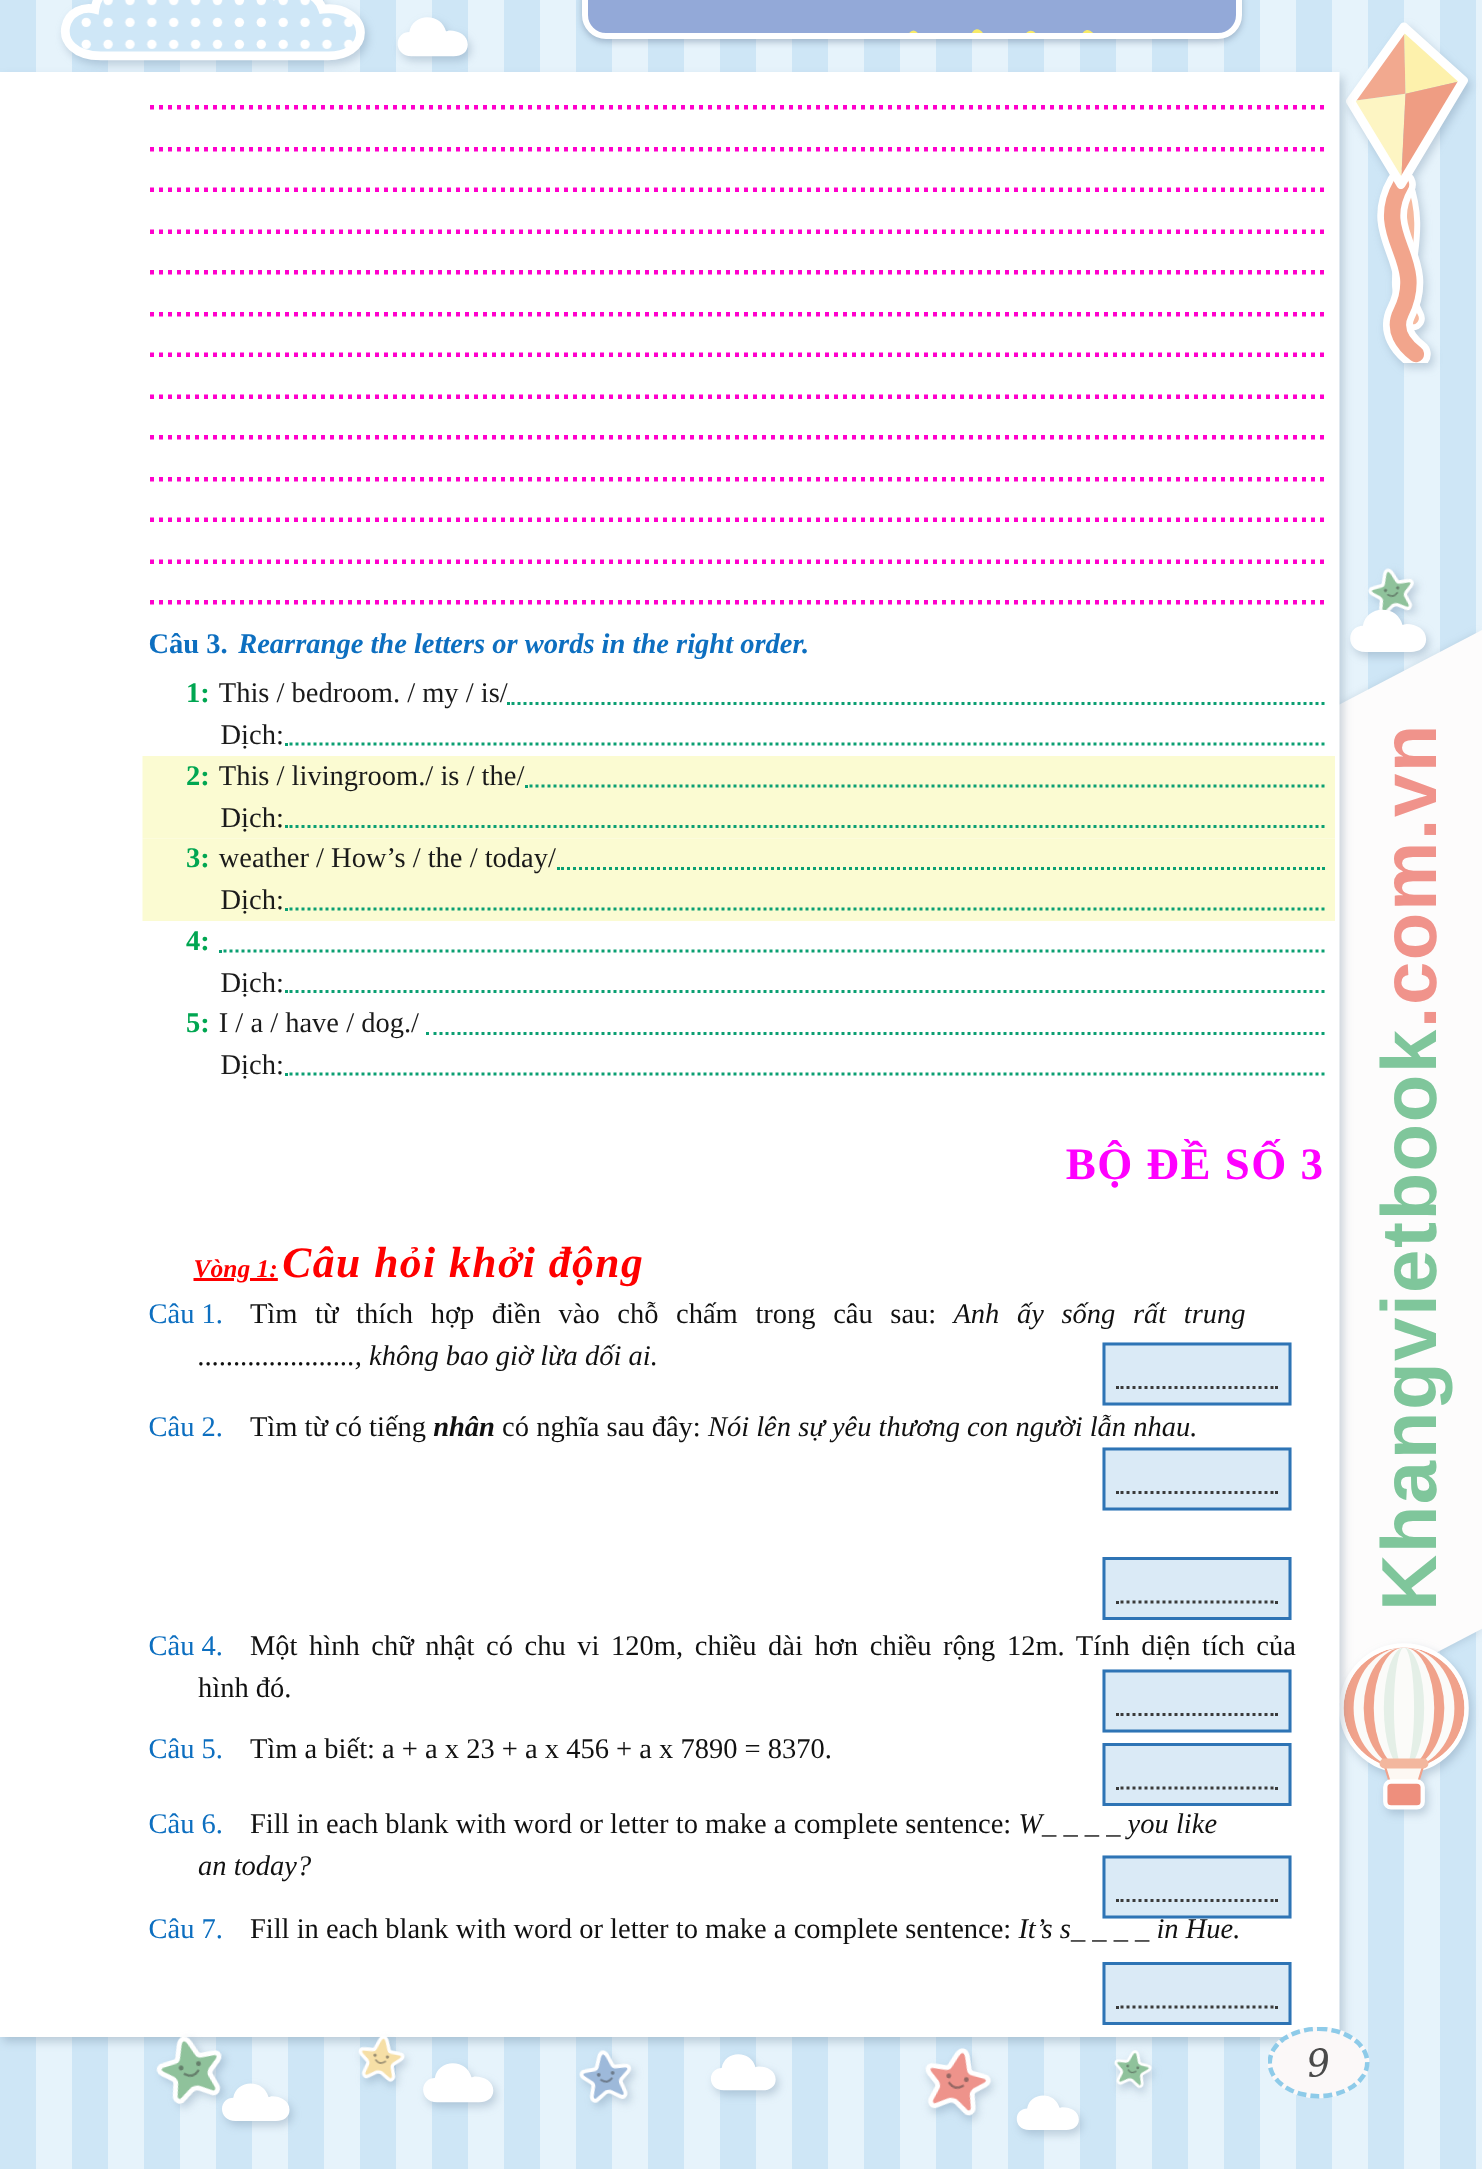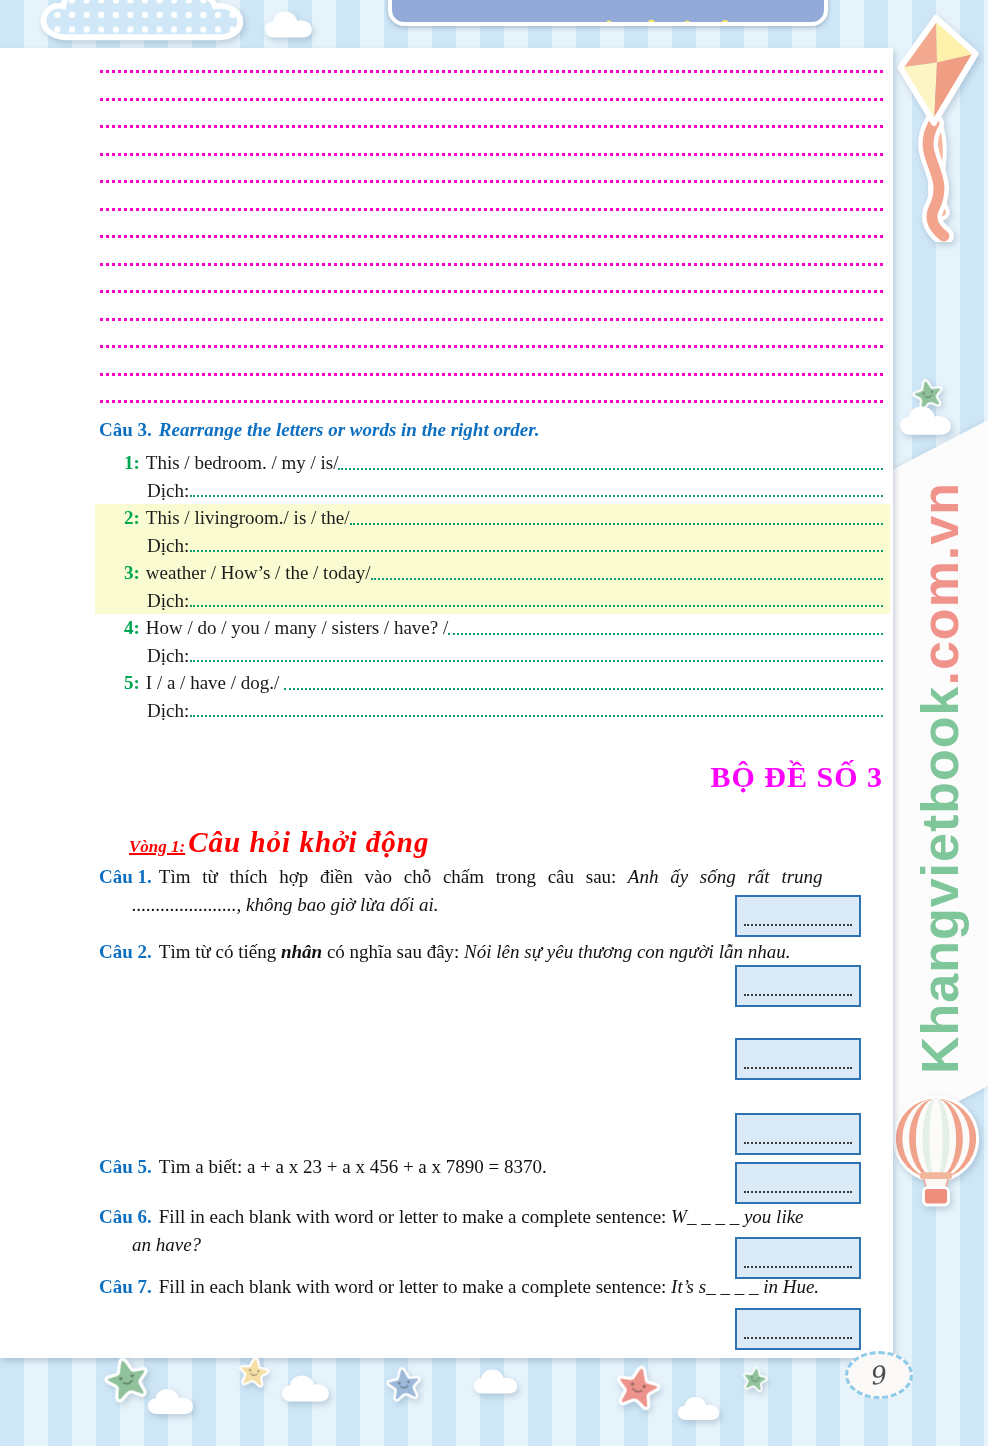--- a/index.html
+++ b/index.html
@@ -49,21 +49,21 @@
   .dich{flex:none;margin-left:23px;padding-right:1px}
   
   .set-title{position:absolute;left:100px;top:712px;width:783px;text-align:right;
     font-size:30px;font-weight:bold;color:var(--title-magenta,#ff00ff);letter-spacing:1px}
   .round{position:absolute;left:129px;top:778px;color:var(--accent-red,#fe0000)}
   .round .rlabel{font-size:17px;font-weight:bold;font-style:italic;text-decoration:underline;text-decoration-thickness:2px}
   .round .rtitle{font-size:29px;font-style:italic;font-weight:bold;margin-left:3px;letter-spacing:1px}
   
   .q{position:absolute;left:99px;width:791px;font-size:19px;line-height:28px;color:#111;
      padding-left:33px;text-indent:-33px}
-  .qlabel{color:var(--label-blue,#0d6fc0);font-weight:bold;margin-right:7px}
+  .qlabel{color:var(--label-blue,#0d6fc0);font-weight:normal;margin-right:18px}
   .it{font-style:italic}
   .bit{font-style:italic;font-weight:bold}
   .ws7{word-spacing:7px}
   .ws3{word-spacing:3px}
   .q1{top:815px}.q2{top:890px}.q3{top:961px}.q4{top:1036px}.q5{top:1105px}.q6{top:1155px}.q7{top:1225px}
   
   .abox{position:absolute;left:735px;width:126px;height:42px;background:var(--box-fill,#daeaf6);
     border:2px solid var(--box-border,#2e74b5)}
   .abox::after{content:'';position:absolute;left:7px;right:7px;bottom:9px;border-bottom:2px dotted #3a3a3a}
   .b1{top:847px}.b2{top:917px}.b3{top:990px}.b4{top:1065px}.b5{top:1114px}.b6{top:1189px}.b7{top:1260px}
@@ -219,21 +219,20 @@
     </div>
     <div class="rrow">
       <span class="dich">Dịch:</span>
       <span class="leader"></span>
     </div>
   </div>
 
   <div class="ritem">
     <div class="rrow">
       <span class="rnum">4:</span>
-      <span class="rtext">How / do / you / many / sisters / have? /</span>
       <span class="leader"></span>
     </div>
     <div class="rrow">
       <span class="dich">Dịch:</span>
       <span class="leader"></span>
     </div>
   </div>
 
   <div class="ritem">
     <div class="rrow">
@@ -257,28 +256,32 @@
   <div class="q q1">
     <span class="qlabel">Câu 1.</span><span class="ws7">Tìm từ thích hợp điền vào chỗ chấm trong câu sau:</span><span class="it ws7"> Anh ấy sống rất trung</span><br>
     <span class="it">......................, không bao giờ lừa dối ai.</span>
   </div>
 
   <div class="q q2">
     <span class="qlabel">Câu 2.</span><span>Tìm từ có tiếng </span><span class="bit">nhân</span><span> có nghĩa sau đây: </span><span class="it">Nói lên sự yêu thương con người lẫn nhau.</span>
   </div>
 
 
+  <div class="q q4">
+    <span class="qlabel">Câu 4.</span><span class="ws3">Một hình chữ nhật có chu vi 120m, chiều dài hơn chiều rộng 12m. Tính diện tích của</span><br>
+    <span>hình đó.</span>
+  </div>
 
   <div class="q q5">
     <span class="qlabel">Câu 5.</span><span>Tìm a biết: a + a x 23 + a x 456 + a x 7890 = 8370.</span>
   </div>
 
   <div class="q q6">
     <span class="qlabel">Câu 6.</span><span>Fill in each blank with word or letter to make a complete sentence:  </span><span class="it">W_ _ _ _ you like</span><br>
-    <span class="it">an have?</span>
+    <span class="it">an today?</span>
   </div>
 
   <div class="q q7">
     <span class="qlabel">Câu 7.</span><span>Fill in each blank with word or letter to make a complete sentence: </span><span class="it">It’s s_ _ _ _ in Hue.</span>
   </div>
 
   <div class="abox b1"></div>
   <div class="abox b2"></div>
   <div class="abox b3"></div>
   <div class="abox b4"></div>

